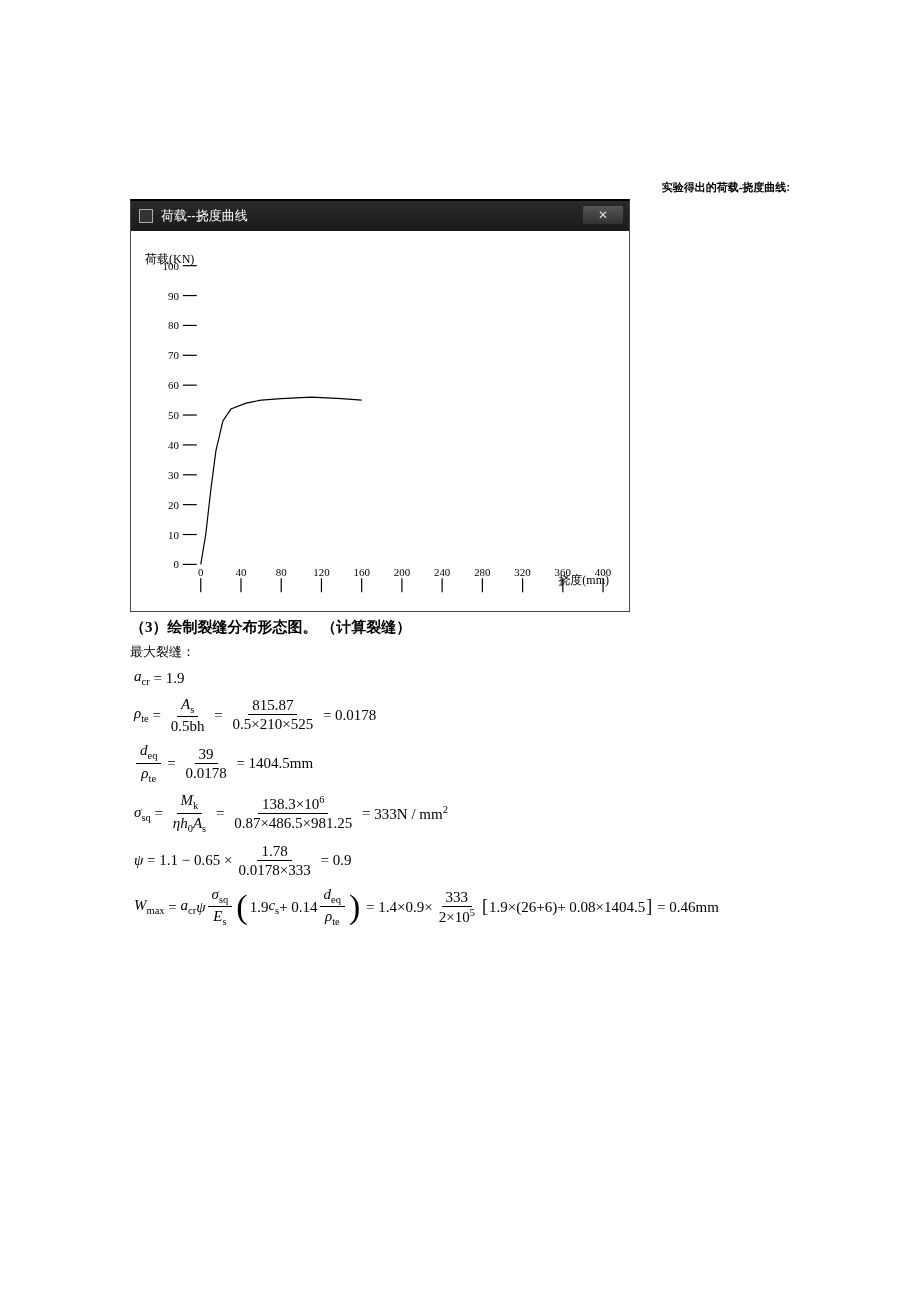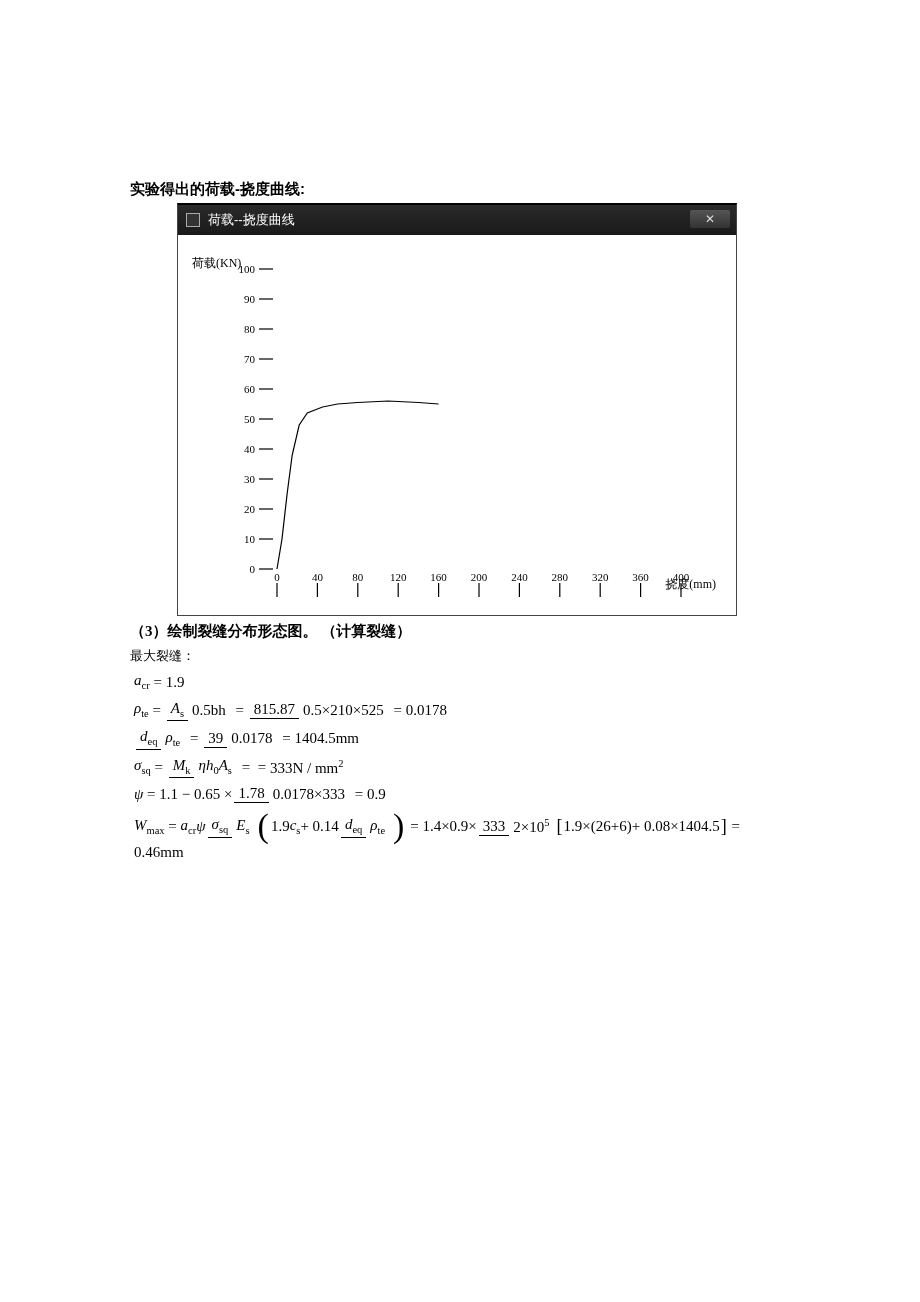--- a/index.html
+++ b/index.html
@@ -7,30 +7,30 @@
       font-family: "SimSun", "宋体", serif;
       background: #fff;
       width: 920px;
       padding: 180px 130px 40px 130px;
       font-size: 15px;
       color: #000;
     }
     .heading {
       font-family: "SimHei", "黑体", sans-serif;
       font-weight: bold;
-      font-size: 15px;
+      font-size: 11px;
       margin-bottom: 4px;
+      text-align: right;
     }
     .chart-window {
       border: 1px solid #444;
       border-top: 2px solid #000;
-      width: 560px;
+      width: 500px;
       background: #a3a3a3;
       margin-bottom: 6px;
-      margin-left: 47px;
     }
     .titlebar {
       background: linear-gradient(#2a2a2a, #1a1a1a);
       height: 30px;
       display: flex;
       align-items: center;
       padding: 0 8px;
       color: #fff;
       font-family: "Microsoft YaHei", "SimSun", sans-serif;
       font-size: 13px;
@@ -101,20 +101,21 @@
       margin: 6px 4px;
     }
     .eq-row {
       display: flex;
       align-items: center;
       flex-wrap: wrap;
       margin: 6px 0;
     }
     .frac {
       display: inline-flex;
+      flex-direction: column;
       align-items: center;
       vertical-align: middle;
       margin: 0 2px;
     }
     .frac .num { border-bottom: 1px solid #000; padding: 0 4px; }
     .frac .den { padding: 0 4px; }
     .ital { font-style: italic; }
     sub { font-size: 0.7em; vertical-align: sub; font-style: normal; }
     sup { font-size: 0.7em; vertical-align: super; font-style: normal; }
     .paren-big {
@@ -242,20 +243,24 @@
   <div class="eq-row">
     <span class="ital"><span>σ</span><sub>sq</sub></span>
     <span>&nbsp;=&nbsp;</span>
     <span class="frac">
       <span class="num"><span class="ital"><span>M</span><sub>k</sub></span></span>
       <span class="den">
         <span class="ital">η</span><span class="ital"><span>h</span><sub>0</sub></span><span class="ital"><span>A</span><sub>s</sub></span>
       </span>
     </span>
     <span>&nbsp;=&nbsp;</span>
+    <span class="frac">
+      <span class="num"><span>138.3×10</span><sup>6</sup></span>
+      <span class="den">0.87×486.5×981.25</span>
+    </span>
     <span>&nbsp;=&nbsp;</span>
     <span><span>333N / mm</span><sup>2</sup></span>
   </div>
 
   <div class="eq-row">
     <span class="ital">ψ</span>
     <span>&nbsp;=&nbsp;</span>
     <span>1.1 − 0.65 ×</span>
     <span class="frac">
       <span class="num">1.78</span>

